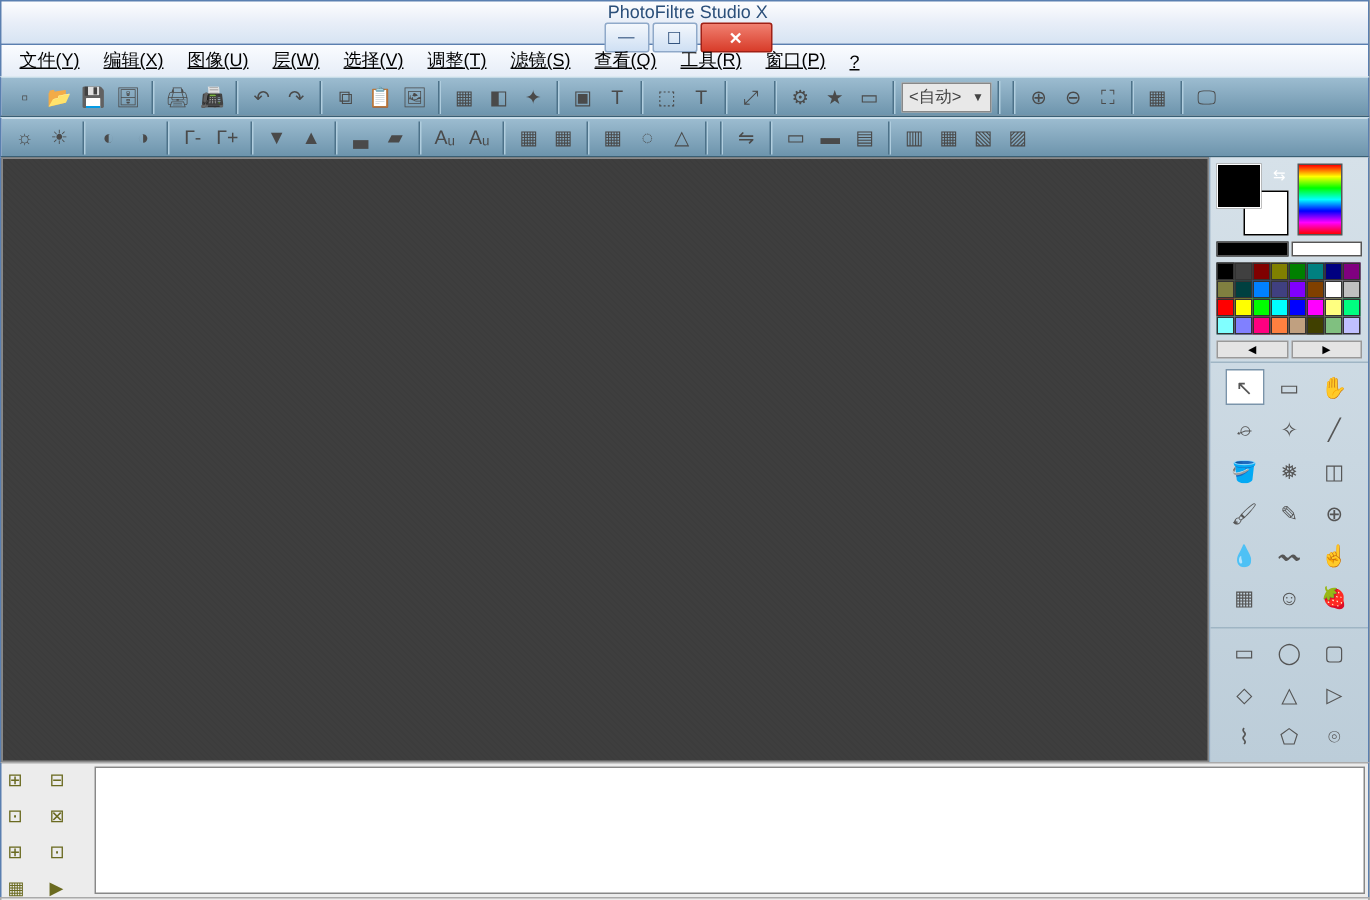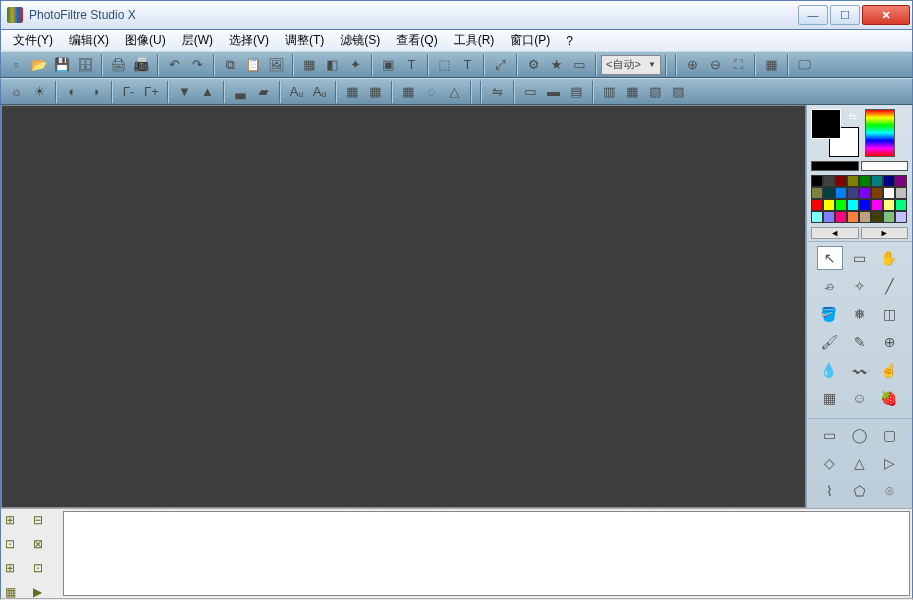--- a/index.html
+++ b/index.html
@@ -1,28 +1,28 @@
 <!DOCTYPE html>
 <html><head>
 <meta charset="utf-8">
 <style>
 * { box-sizing: border-box; margin: 0; padding: 0; }
 body { width: 913px; height: 600px; font-family: "Microsoft YaHei", sans-serif; font-size: 12px; background: #fff; overflow: hidden; }
 
 
-.titlebar { height: 30px; background: linear-gradient(#fdfdfe,#e8eef8 50%,#d7e4f3); border: 1px solid #5a7fb0; display: flex; align-items: center; padding: 0 2px 0 6px; }
+.titlebar { height: 30px; background: linear-gradient(#fdfdfe,#e8eef8 50%,#d7e4f3); border: 1px solid #5a7fb0; display: flex; align-items: center; padding: 0 2px 0 6px; flex-direction: column; }
 .titlebar .app-icon { width: 16px; height: 16px; margin-right: 6px; background: linear-gradient(90deg,#2e7d32,#c0a020,#1565c0,#c62828); border-radius: 2px; }
 .titlebar .title { color: #2b4f7a; flex: 1; }
 .winbtns { display: flex; gap: 2px; }
 .winbtn { width: 30px; height: 20px; background: linear-gradient(#f3f7fc,#cfe0f4); border: 1px solid #8fa9c9; border-radius: 2px; display: flex; align-items: center; justify-content: center; font-size: 11px; color: #33537e; cursor: pointer; }
 .winbtn.close { width: 48px; background: linear-gradient(#f08070,#d83c2a); color: #fff; border-color: #a02015; font-weight: bold; }
 
 
 .menubar { height: 21px; background: linear-gradient(#fafcff,#e6edf7); border-left:1px solid #5a7fb0; border-right:1px solid #5a7fb0; display: flex; align-items: center; padding: 0 4px; }
-.menuitem { padding: 18px 8px; cursor: pointer; }
+.menuitem { padding: 18px 8px; cursor: pointer; text-decoration: underline; }
 
 
 .toolbar { height: 27px; background: linear-gradient(#9cbcd0,#6d94ac); border-top: 1px solid #c7dce8; border-bottom: 1px solid #3a5f74; display: flex; align-items: center; padding: 0 4px; border-left:1px solid #5a7fb0; border-right:1px solid #5a7fb0;}
 .tbtn { width: 23px; height: 22px; margin: 0 0px; display: flex; align-items: center; justify-content: center; font-size: 13px; color: #4a4a4a; cursor: pointer; border: 1px solid transparent; border-radius: 2px; }
 .tsep { width: 2px; height: 22px; margin: 0 4px; border-left: 1px solid #4d7289; border-right: 1px solid #b0cdde; }
 .tcombo { width: 60px; height: 20px; background: #e8e8e8; border: 1px solid #888; font-size: 11px; display: flex; align-items: center; padding: 0 4px; color: #444; justify-content: space-between; }
 .tcombo .arr { font-size: 8px; }
 
 
 .mainrow { display: flex; height: 403px; border-left:1px solid #5a7fb0; border-right:1px solid #5a7fb0;}

